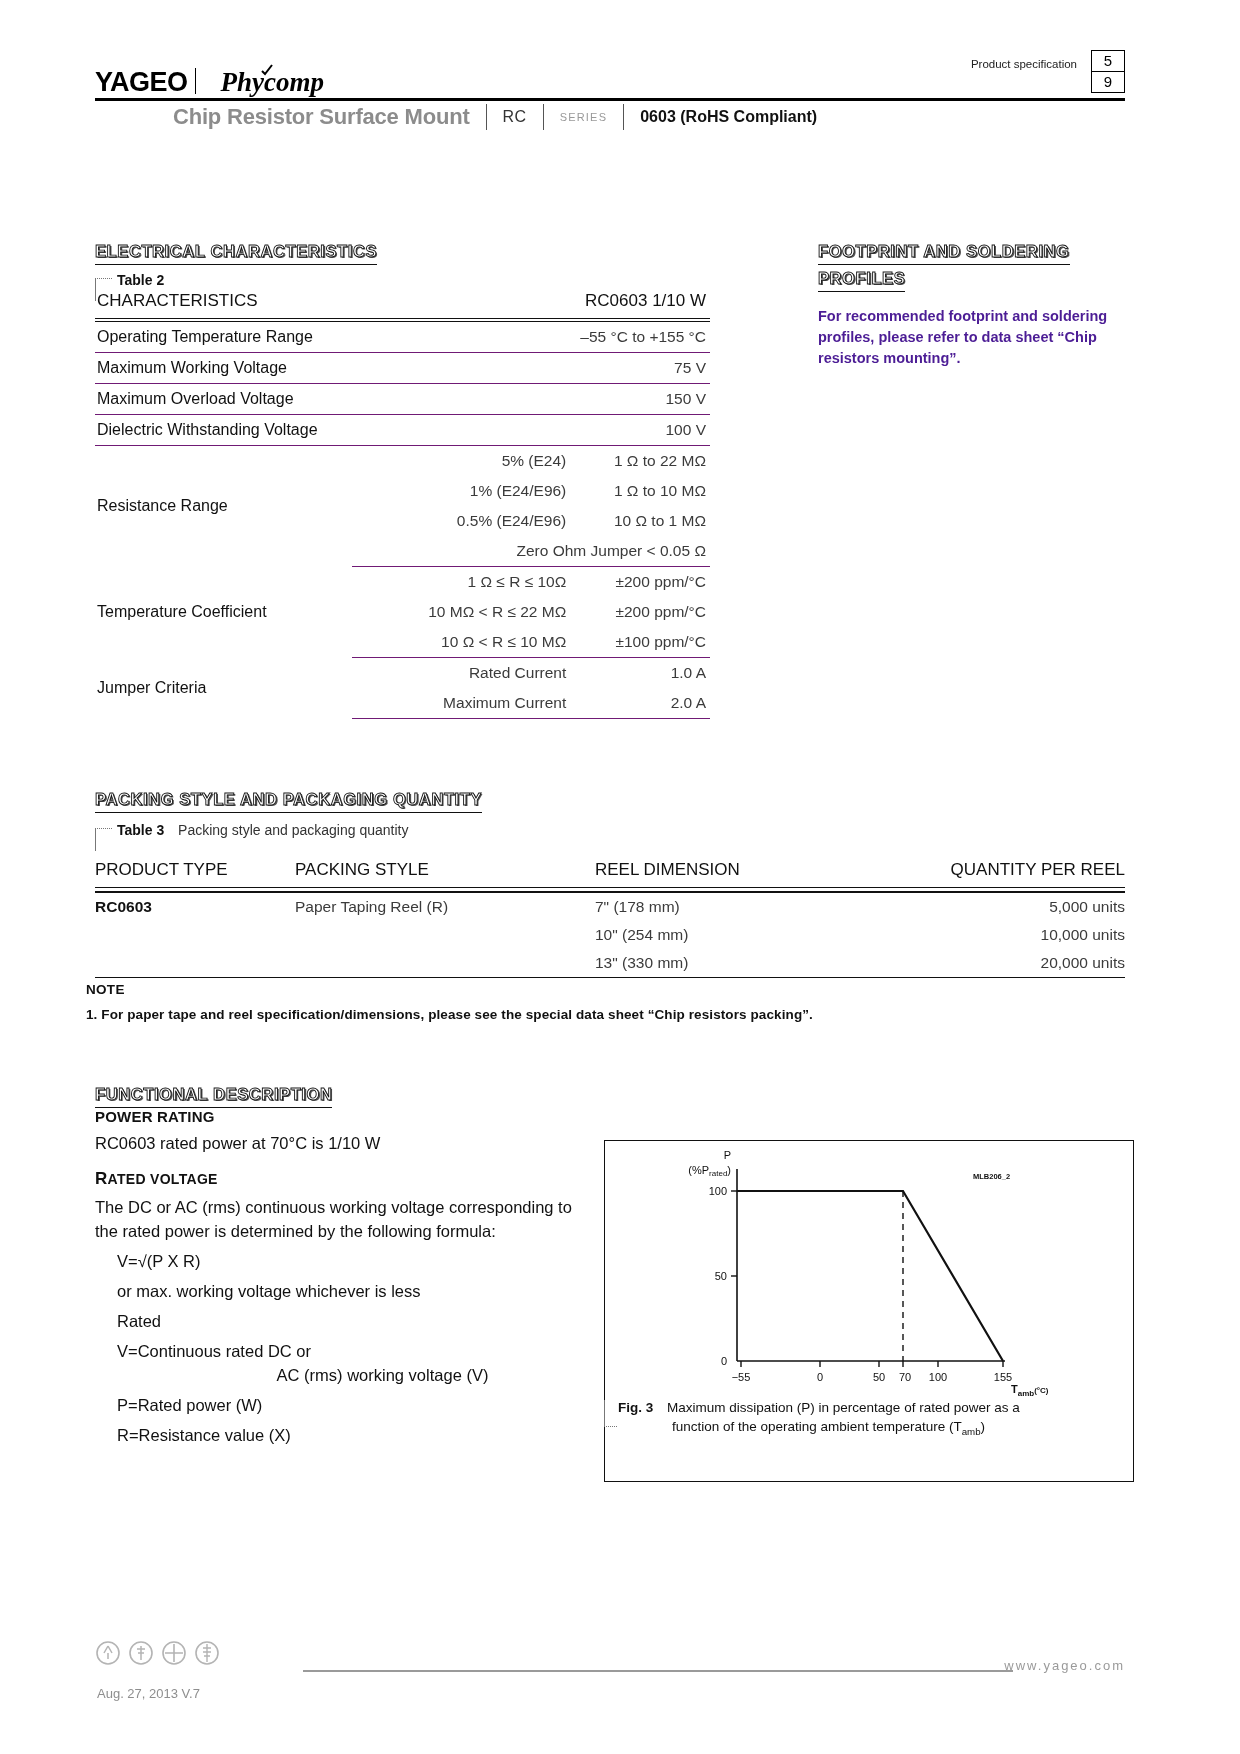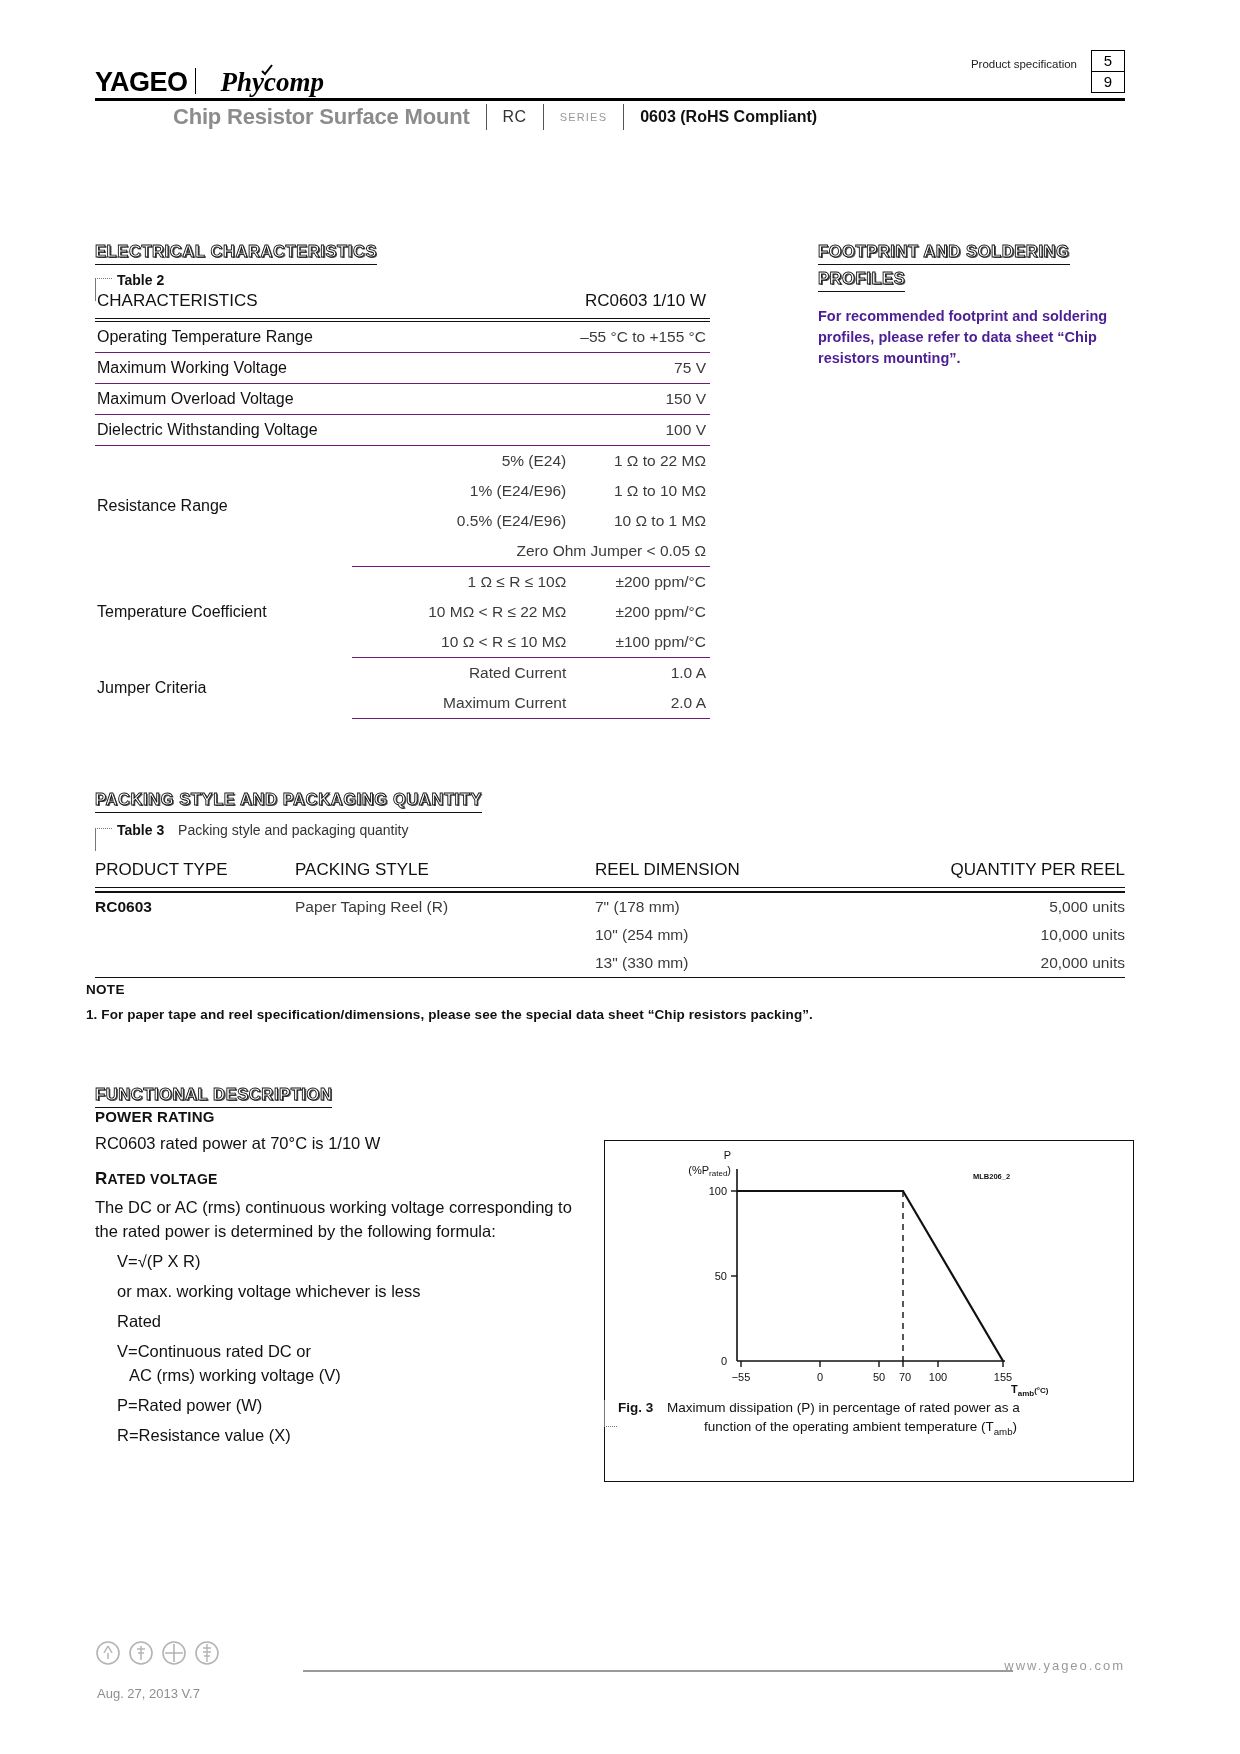--- a/index.html
+++ b/index.html
@@ -110,21 +110,21 @@
   .note .nt { font-weight:bold; font-size:13.5px; letter-spacing:0.3px; color:#111; }
   .note .nl { margin-top:10px; font-weight:bold; font-size:13.5px; color:#111; letter-spacing:0.1px; }
 
   
   .fd { position:absolute; left:95px; top:1085px; width:500px; }
   .fd .sub { font-weight:bold; font-size:15px; color:#111; letter-spacing:0.2px;}
   .fd p { margin:6px 0 0 0; font-size:16.5px; line-height:24px; color:#111; }
   .fd .rv { font-weight:bold; font-size:17px; margin-top:14px; color:#111; letter-spacing:0.3px; }
   .fd .rv small { font-size:14px; }
   .fd .indent { margin-left:22px; }
-  .fd .indent2 { margin-left:34px; }
+  .fd .indent2 { margin-left:75px;text-align:center; }
 
   
   .figbox {
     position:absolute; left:604px; top:1140px;
     width:528px; height:340px;
     border:1.3px solid #111; background:#fff;
   }
   .figcap {
     position:absolute; left:618px; top:1398px; width:500px;
     font-size:13.5px; color:#111; line-height:19px;
@@ -382,21 +382,21 @@
       <line x1="298" y1="50" x2="298" y2="220" stroke="#111" stroke-width="1.4" stroke-dasharray="6,5"></line>
 
       <polyline points="132,50 298,50 398,220" fill="none" stroke="#111" stroke-width="2.2"></polyline>
     </svg>
   </div>
 
   <div class="figcap">
     <span class="bracket"></span>
     <b>Fig. 3</b>
     <span style="margin-left:10px;">Maximum dissipation (P) in percentage of rated power as a</span>
-    <div style="margin-left:86px;">
+    <div style="margin-left:54px;">
       <span>function of the operating ambient temperature (T</span><span class="sub-sm">amb</span><span>)</span>
     </div>
   </div>
 
   <div class="footer">
     <div class="foot-icons">
       <svg width="26" height="26" viewBox="0 0 26 26">
         <circle cx="13" cy="13" r="11" fill="none" stroke="#b4b4b4" stroke-width="1.6"></circle>
         <path d="M13 6 L9 13 M13 6 L17 13 M13 13 L13 19" stroke="#b4b4b4" stroke-width="1.5" fill="none"></path>
       </svg>

